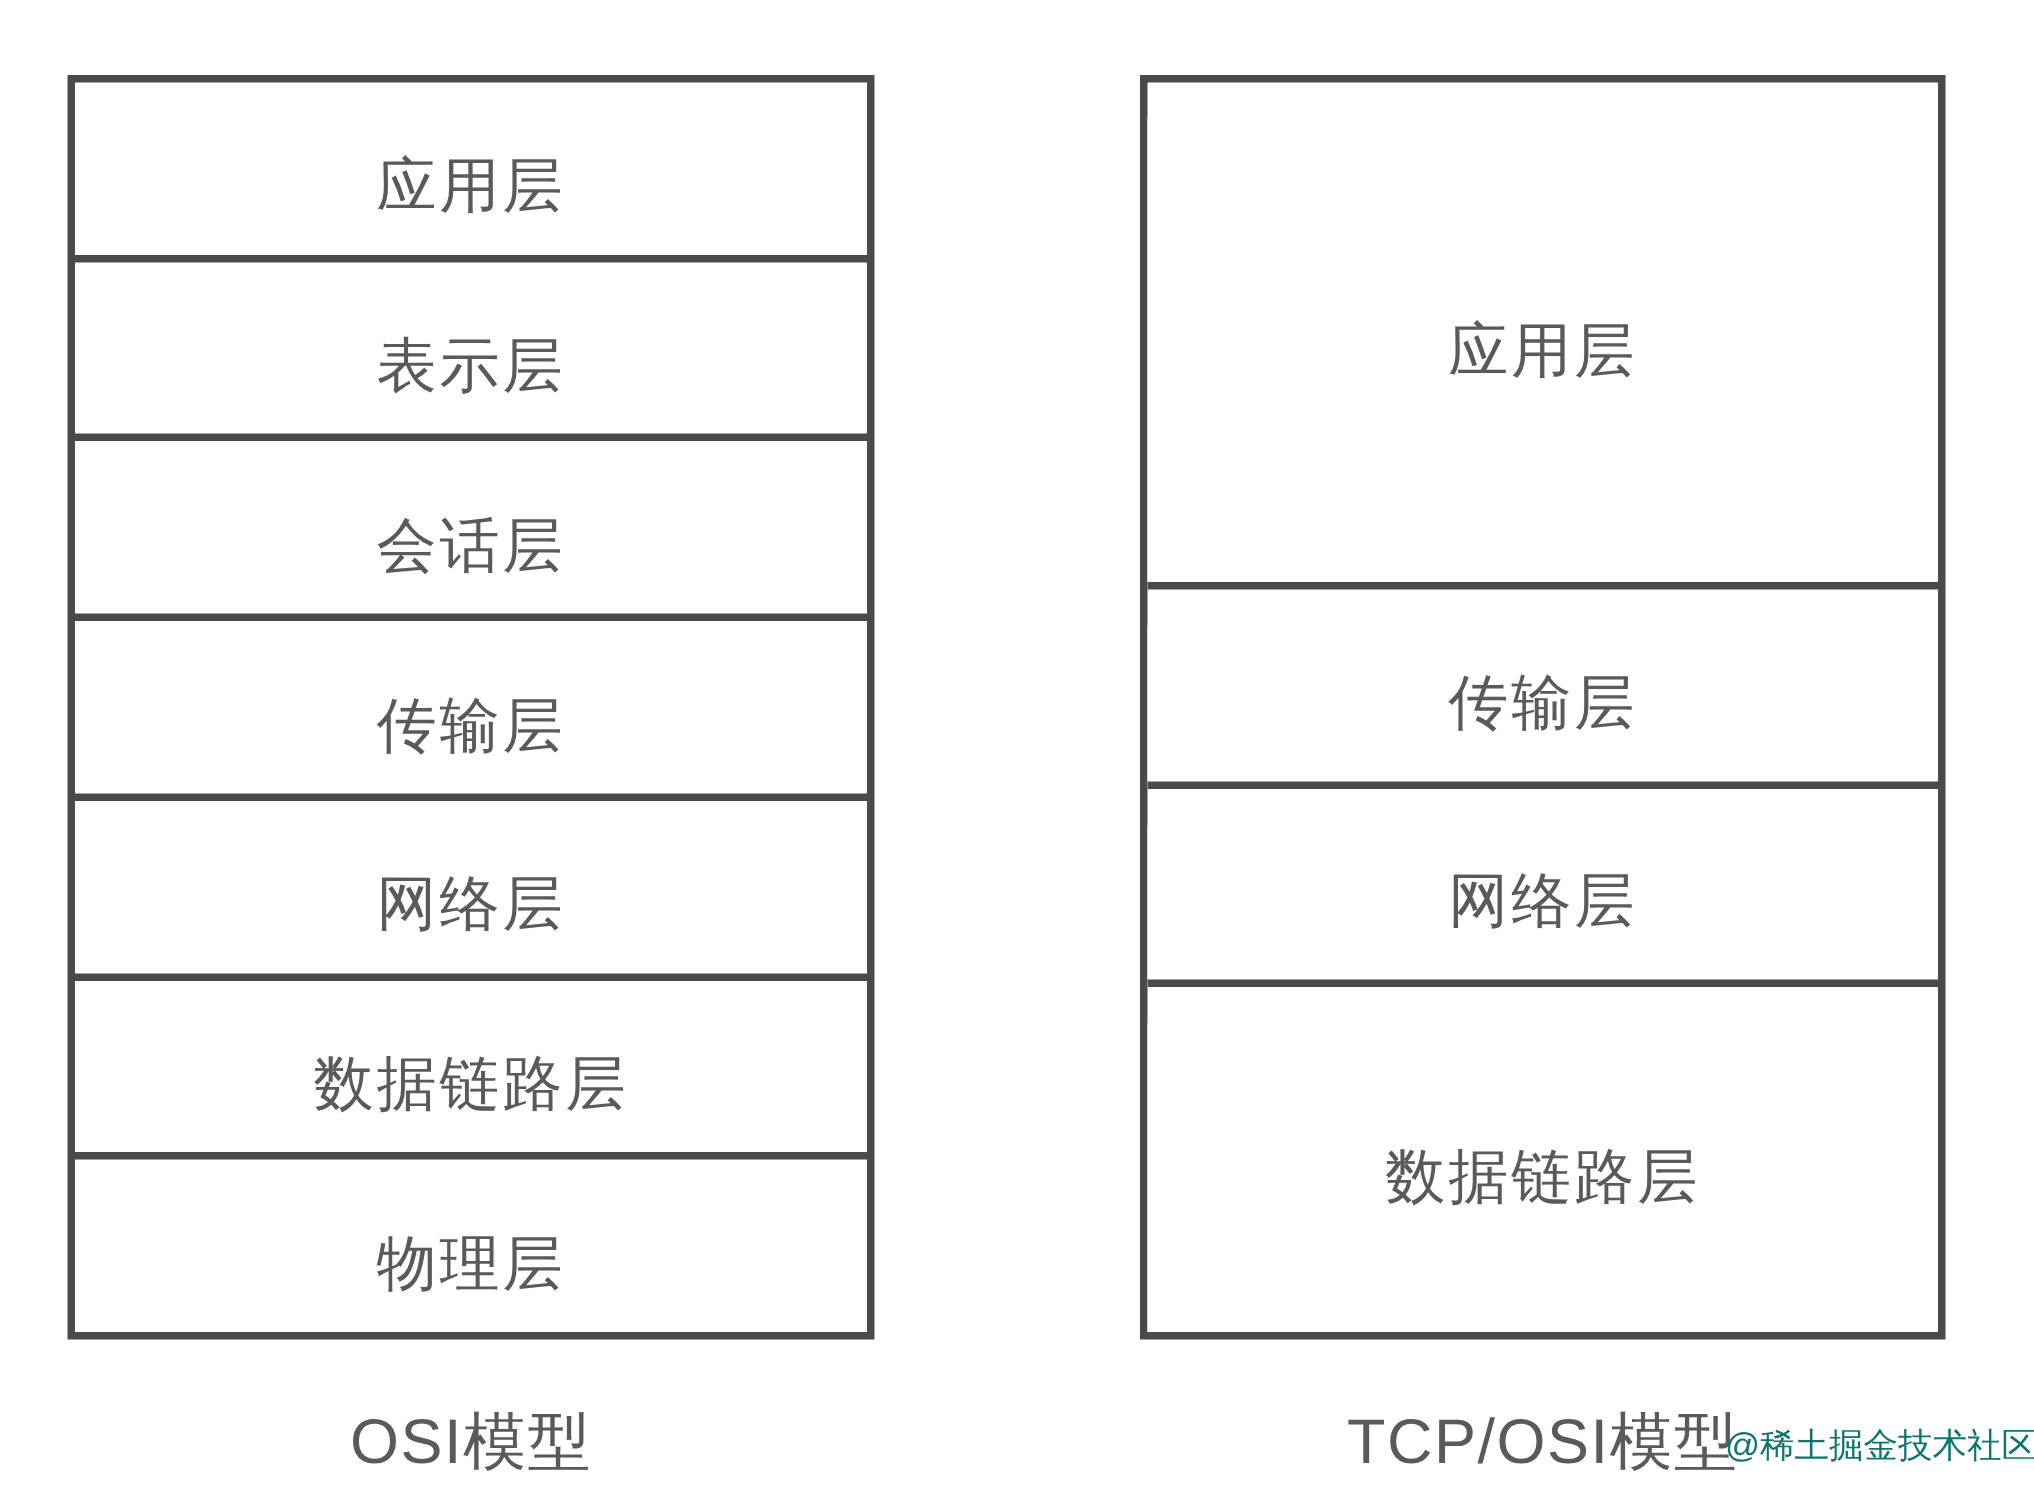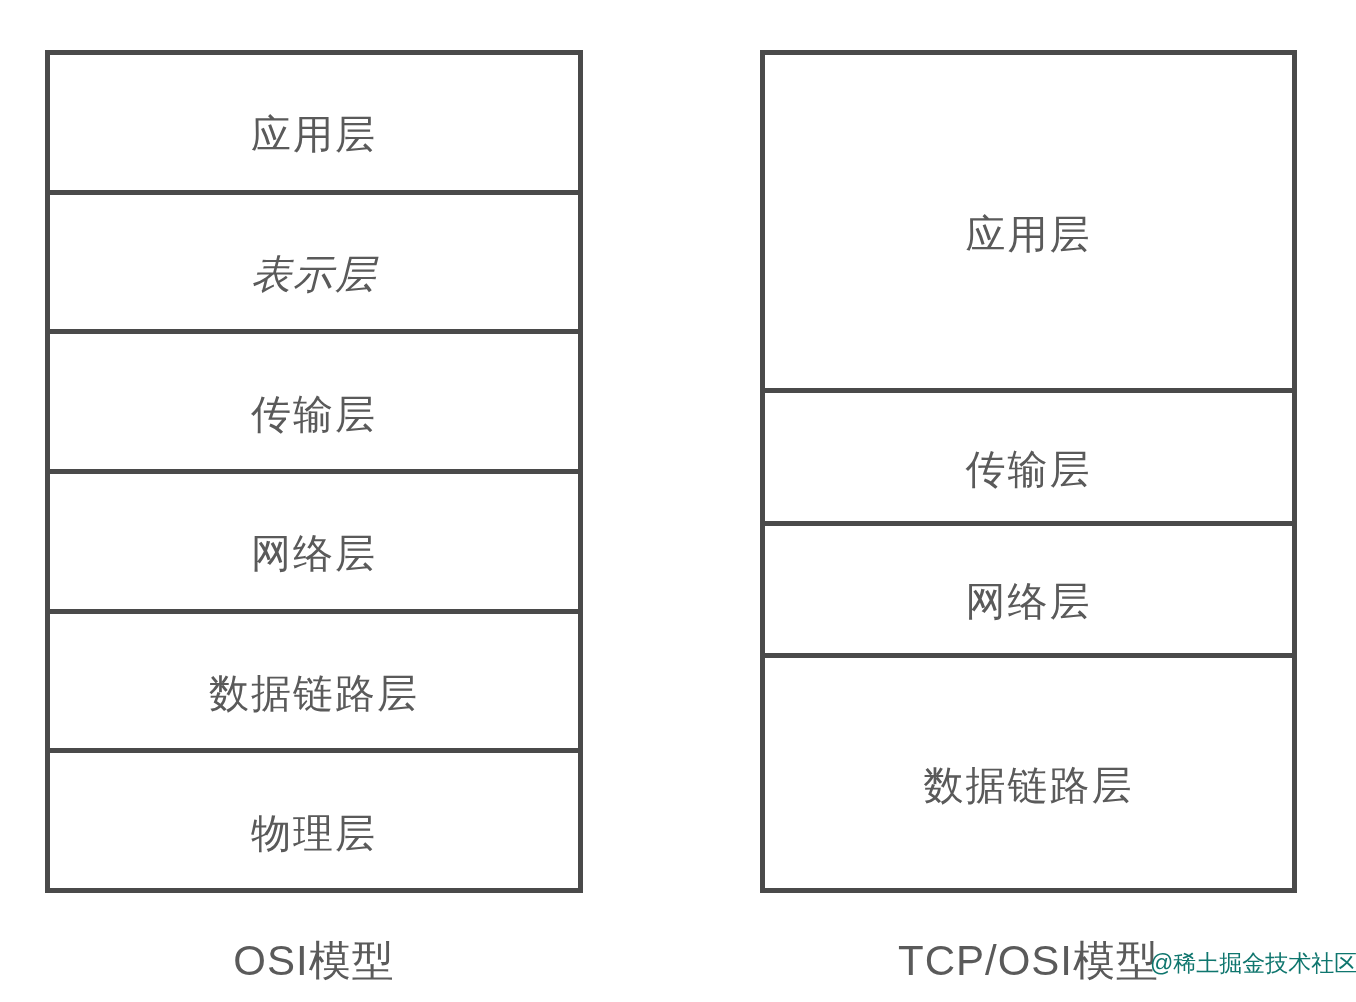--- a/index.html
+++ b/index.html
@@ -112,24 +112,27 @@
 <body>
 
 <div id="canvas">
 
   <div class="model-stack" id="osi-stack">
 
     <div class="layer-cell" style="flex:1 1 0;">
       <span class="layer-label">应用层</span>
     </div>
 
-    <div class="layer-cell" style="flex:1 1 0;font-style:italic;">
+    <div class="layer-cell" style="flex:1 1 0;">
       <span class="layer-label">表示层</span>
     </div>
 
+    <div class="layer-cell" style="flex:1 1 0;">
+      <span class="layer-label">会话层</span>
+    </div>
 
     <div class="layer-cell" style="flex:1 1 0;">
       <span class="layer-label">传输层</span>
     </div>
 
     <div class="layer-cell" style="flex:1 1 0;">
       <span class="layer-label">网络层</span>
     </div>
 
     <div class="layer-cell" style="flex:1 1 0;">

